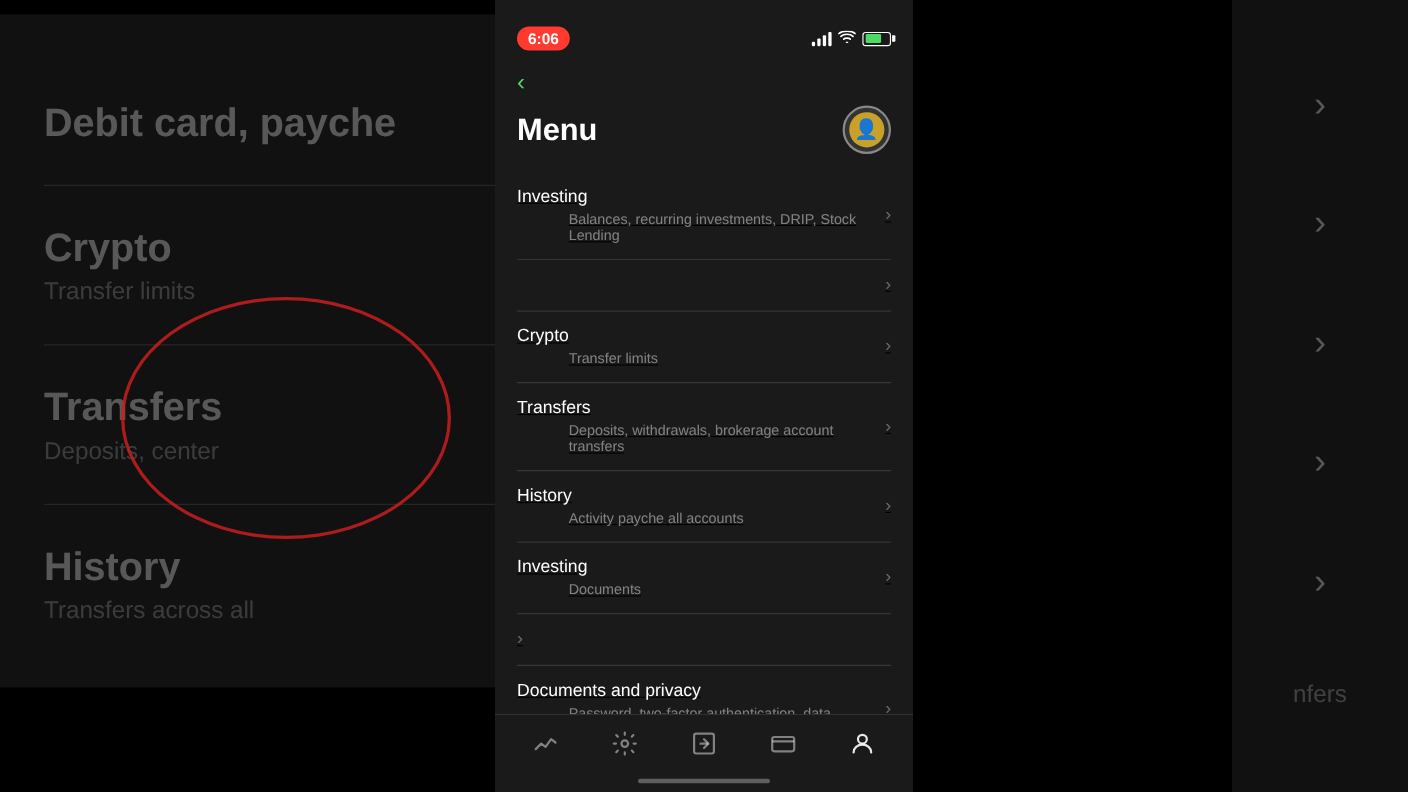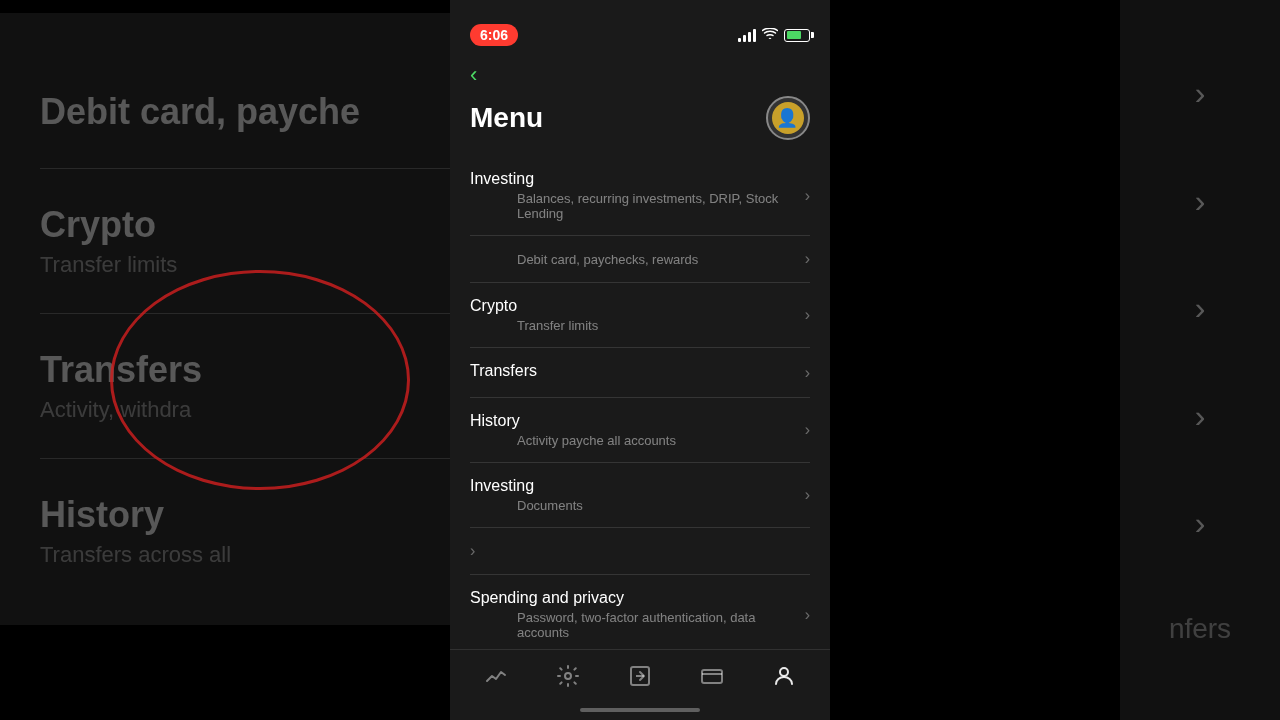--- a/index.html
+++ b/index.html
@@ -233,20 +233,21 @@
 
     .menu-list::-webkit-scrollbar { display: none; }
 
     .menu-item {
       display: flex;
       align-items: center;
       justify-content: space-between;
       padding: 14px 0;
       border-bottom: 1px solid rgba(255,255,255,0.12);
       cursor: pointer;
+      text-decoration: underline;
     }
 
     .menu-item:last-child {
       border-bottom: none;
     }
 
     .menu-item-text {
       flex: 1;
     }
 
@@ -318,38 +319,38 @@
     <div class="bg-title">Debit card, payche</div>
   </div>
   <div class="bg-divider"></div>
   <div class="bg-text-item">
     <div class="bg-title">Crypto</div>
     <div class="bg-subtitle">Transfer limits</div>
   </div>
   <div class="bg-divider"></div>
   <div class="bg-text-item">
     <div class="bg-title">Transfers</div>
-    <div class="bg-subtitle">Activity, withdra</div>
+    <div class="bg-subtitle">Deposits, center</div>
   </div>
   <div class="bg-divider"></div>
   <div class="bg-text-item">
     <div class="bg-title">History</div>
     <div class="bg-subtitle">Transfers across all</div>
   </div>
 </div>
 
 <div class="red-circle"></div>
 
 <div class="bg-right">
   <div class="bg-chevron">›</div>
   <div class="bg-chevron">›</div>
   <div class="bg-chevron">›</div>
   <div class="bg-chevron">›</div>
   <div class="bg-chevron">›</div>
-  <div style="color: rgba(255,255,255,0.2); font-size: 28px; white-space:nowrap;text-align:right;">nfers</div>
+  <div style="color: rgba(255,255,255,0.2); font-size: 22px; white-space:nowrap;text-align:right;">nfers</div>
 </div>
 
 <div class="phone">
 
   <div class="status-bar">
     <div class="status-time">6:06</div>
     <div class="status-icons">
       <div class="signal-bars">
         <div class="signal-bar" style="height:4px;"></div>
         <div class="signal-bar" style="height:7px;"></div>
@@ -386,36 +387,36 @@
     <div class="menu-item">
       <div class="menu-item-text">
         <div class="menu-item-title">Investing</div>
         <div class="menu-item-subtitle">Balances, recurring investments, DRIP, Stock Lending</div>
       </div>
       <span class="menu-chevron">›</span>
     </div>
 
     <div class="menu-item">
       <div class="menu-item-text">
-        <div class="menu-item-subtitle">Debit card, paychecks, rewards</div>
       </div>
       <span class="menu-chevron">›</span>
     </div>
 
     <div class="menu-item">
       <div class="menu-item-text">
         <div class="menu-item-title">Crypto</div>
         <div class="menu-item-subtitle">Transfer limits</div>
       </div>
       <span class="menu-chevron">›</span>
     </div>
 
     <div class="menu-item">
       <div class="menu-item-text">
         <div class="menu-item-title">Transfers</div>
+        <div class="menu-item-subtitle">Deposits, withdrawals, brokerage account transfers</div>
       </div>
       <span class="menu-chevron">›</span>
     </div>
 
     <div class="menu-item">
       <div class="menu-item-text">
         <div class="menu-item-title">History</div>
         <div class="menu-item-subtitle">Activity payche all accounts</div>
       </div>
       <span class="menu-chevron">›</span>
@@ -428,21 +429,21 @@
       </div>
       <span class="menu-chevron">›</span>
     </div>
 
     <div class="menu-item">
       <span class="menu-chevron">›</span>
     </div>
 
     <div class="menu-item">
       <div class="menu-item-text">
-        <div class="menu-item-title">Spending and privacy</div>
+        <div class="menu-item-title">Documents and privacy</div>
         <div class="menu-item-subtitle">Password, two-factor authentication, data accounts</div>
       </div>
       <span class="menu-chevron">›</span>
     </div>
 
   </div>
 
   <div class="tab-bar">
     <div class="tab-item">
       <svg width="24" height="24" viewBox="0 0 24 24" fill="none">

